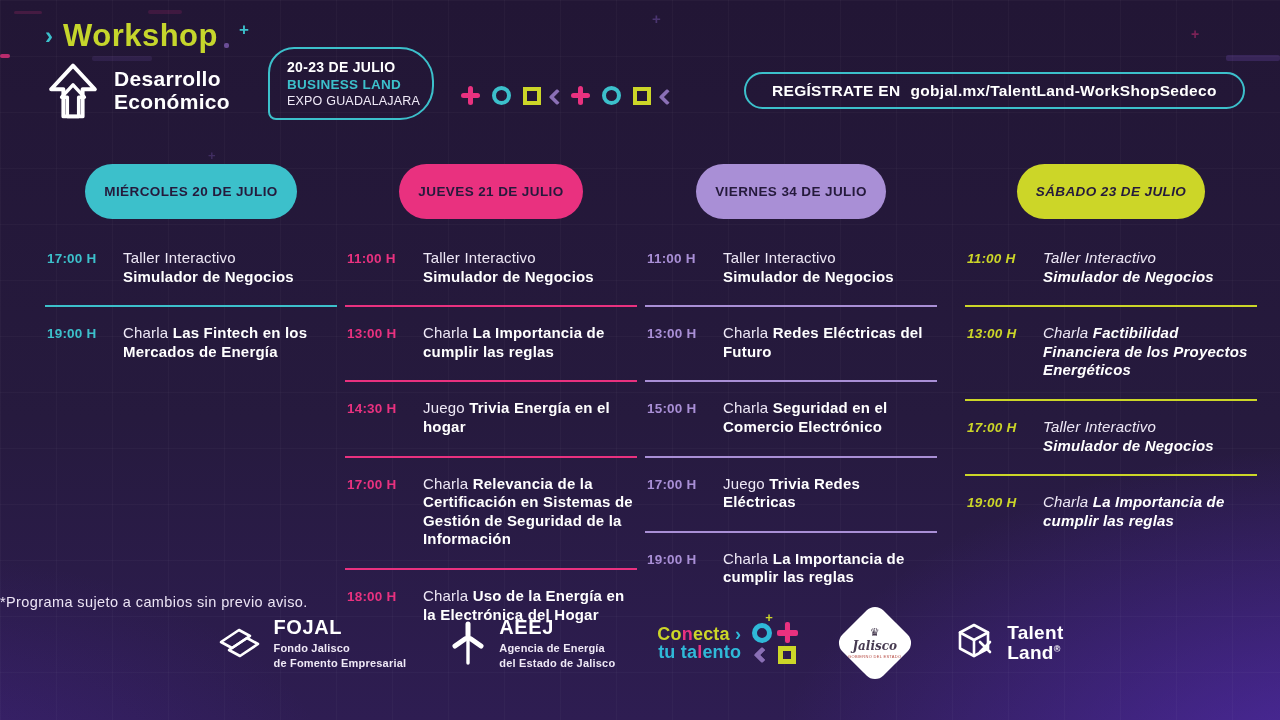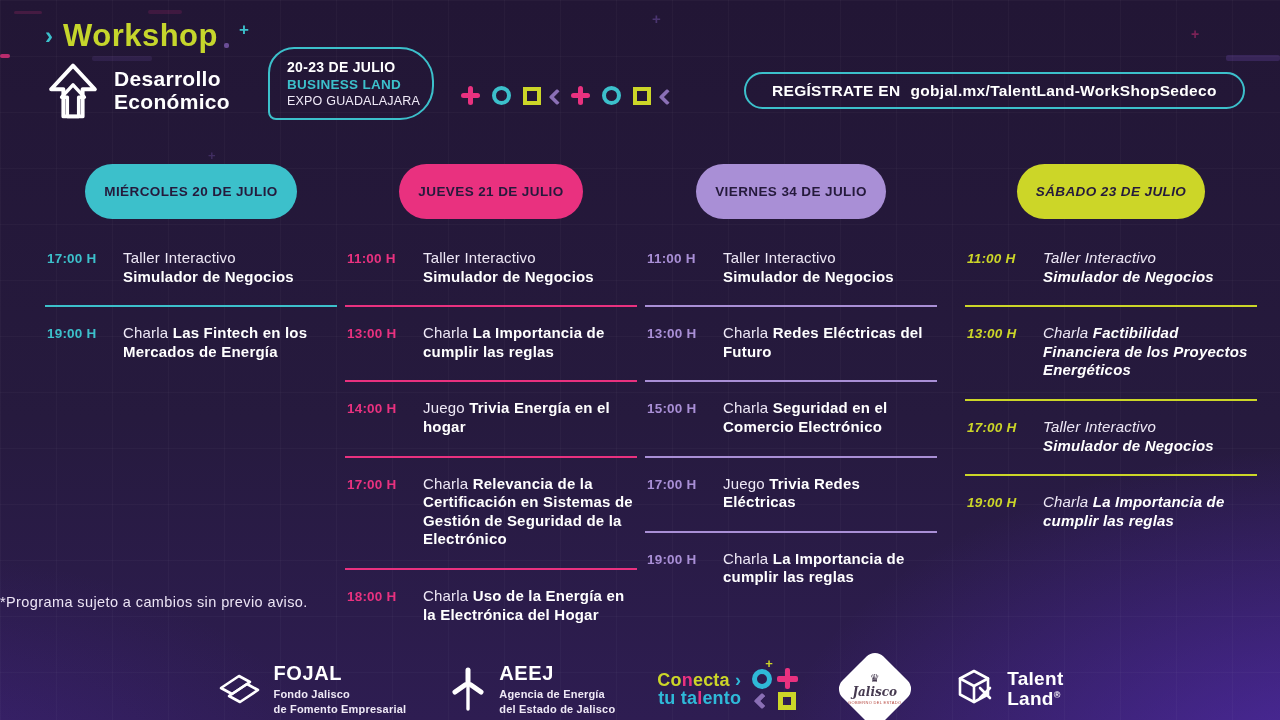--- a/index.html
+++ b/index.html
@@ -65,21 +65,21 @@
   .event:last-child{border-bottom:none}
   .etime{min-width:62px;flex:none;font-size:13.5px;font-weight:700;color:var(--accent);
     letter-spacing:.2px;padding-top:2px}
   .etext{font-size:15px;line-height:1.24;letter-spacing:.2px;color:var(--txt)}
   .ekind{font-weight:400;color:#eee8f6}
   .etitle{font-weight:700;color:#fff}
 
   
   .footnote{position:absolute;top:594px;left:0;width:100%;
     color:#ece4f5;font-size:14.5px;letter-spacing:.4px}
-  .footer{position:absolute;top:660px;left:0;width:100%;display:flex;justify-content:center;
+  .footer{position:absolute;top:614px;left:0;width:100%;display:flex;justify-content:center;
     align-items:center;gap:42px}
   .logo-item{display:flex;align-items:center;gap:11px}
   .logo-text .logo-name{color:#fff;font-size:20px;font-weight:700;letter-spacing:.6px}
   .logo-text .logo-sub{color:#efe9f6;font-size:11px;font-weight:700;line-height:1.3;margin-top:2px;letter-spacing:.2px}
 
   .conecta{position:relative;display:flex;align-items:center;gap:10px}
   .conecta-text{font-size:18px;font-weight:700;line-height:1.0;letter-spacing:.2px;text-align:right}
   .seg-yellow{color:var(--yellow)} .seg-pink{color:var(--pink)}
   .seg-cyan{color:#2fb9d8}
   .conecta-plus{position:absolute;top:-12px;left:108px;color:var(--yellow);font-weight:700;font-size:13px}
@@ -180,26 +180,26 @@
         <div class="events">
           <div class="event">
             <div class="etime">11:00 H</div>
             <div class="etext"><span class="ekind">Taller Interactivo</span> <br><strong class="etitle">Simulador de Negocios</strong></div>
           </div>
           <div class="event">
             <div class="etime">13:00 H</div>
             <div class="etext"><span class="ekind">Charla</span> <strong class="etitle">La Importancia de cumplir las reglas</strong></div>
           </div>
           <div class="event">
-            <div class="etime">14:00 H</div>
+            <div class="etime">14:30 H</div>
             <div class="etext"><span class="ekind">Juego</span> <strong class="etitle">Trivia Energía en el hogar</strong></div>
           </div>
           <div class="event">
             <div class="etime">17:00 H</div>
-            <div class="etext"><span class="ekind">Charla</span> <strong class="etitle">Relevancia de la Certificación en Sistemas de Gestión de Seguridad de la Electrónico</strong></div>
+            <div class="etext"><span class="ekind">Charla</span> <strong class="etitle">Relevancia de la Certificación en Sistemas de Gestión de Seguridad de la Información</strong></div>
           </div>
           <div class="event">
             <div class="etime">18:00 H</div>
             <div class="etext"><span class="ekind">Charla</span> <strong class="etitle">Uso de la Energía en la Electrónica del Hogar</strong></div>
           </div>
         </div>
       </div>
       <div class="sched-col" style="--accent: #a98fd6; left: 645px;">
         <div class="pill-row"><div class="day-pill">VIERNES 34 DE JULIO</div></div>
         <div class="events">

